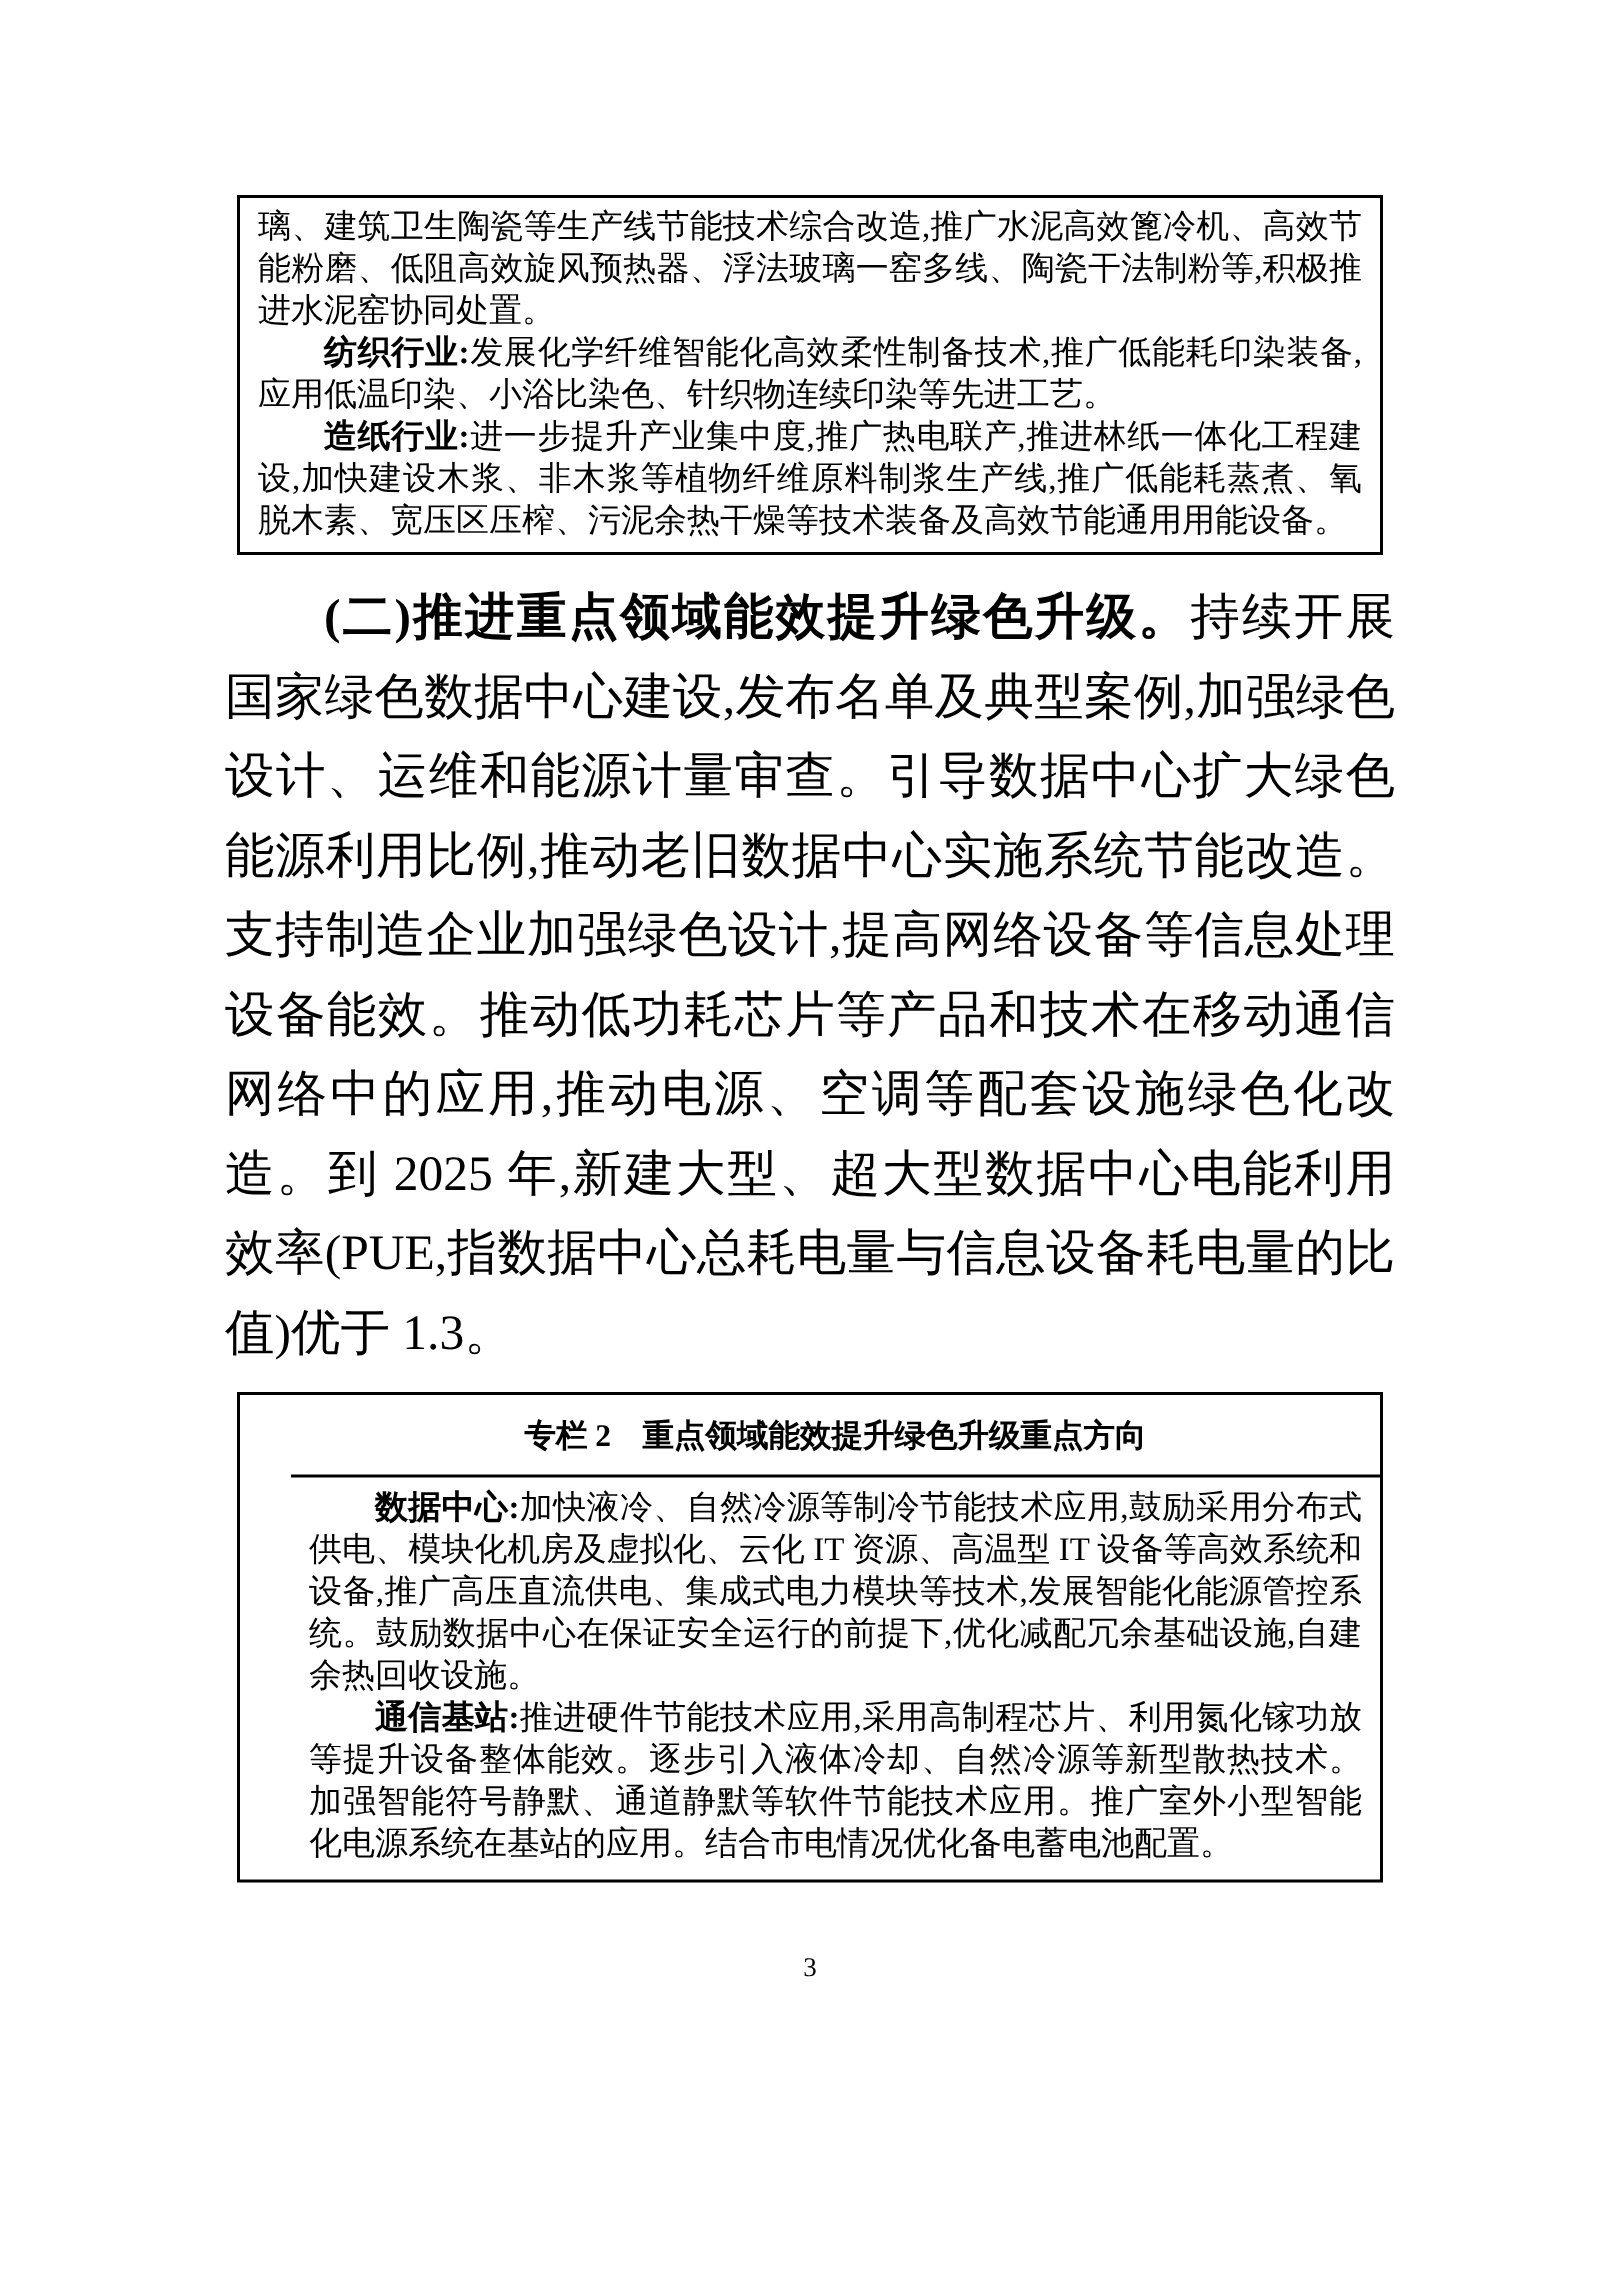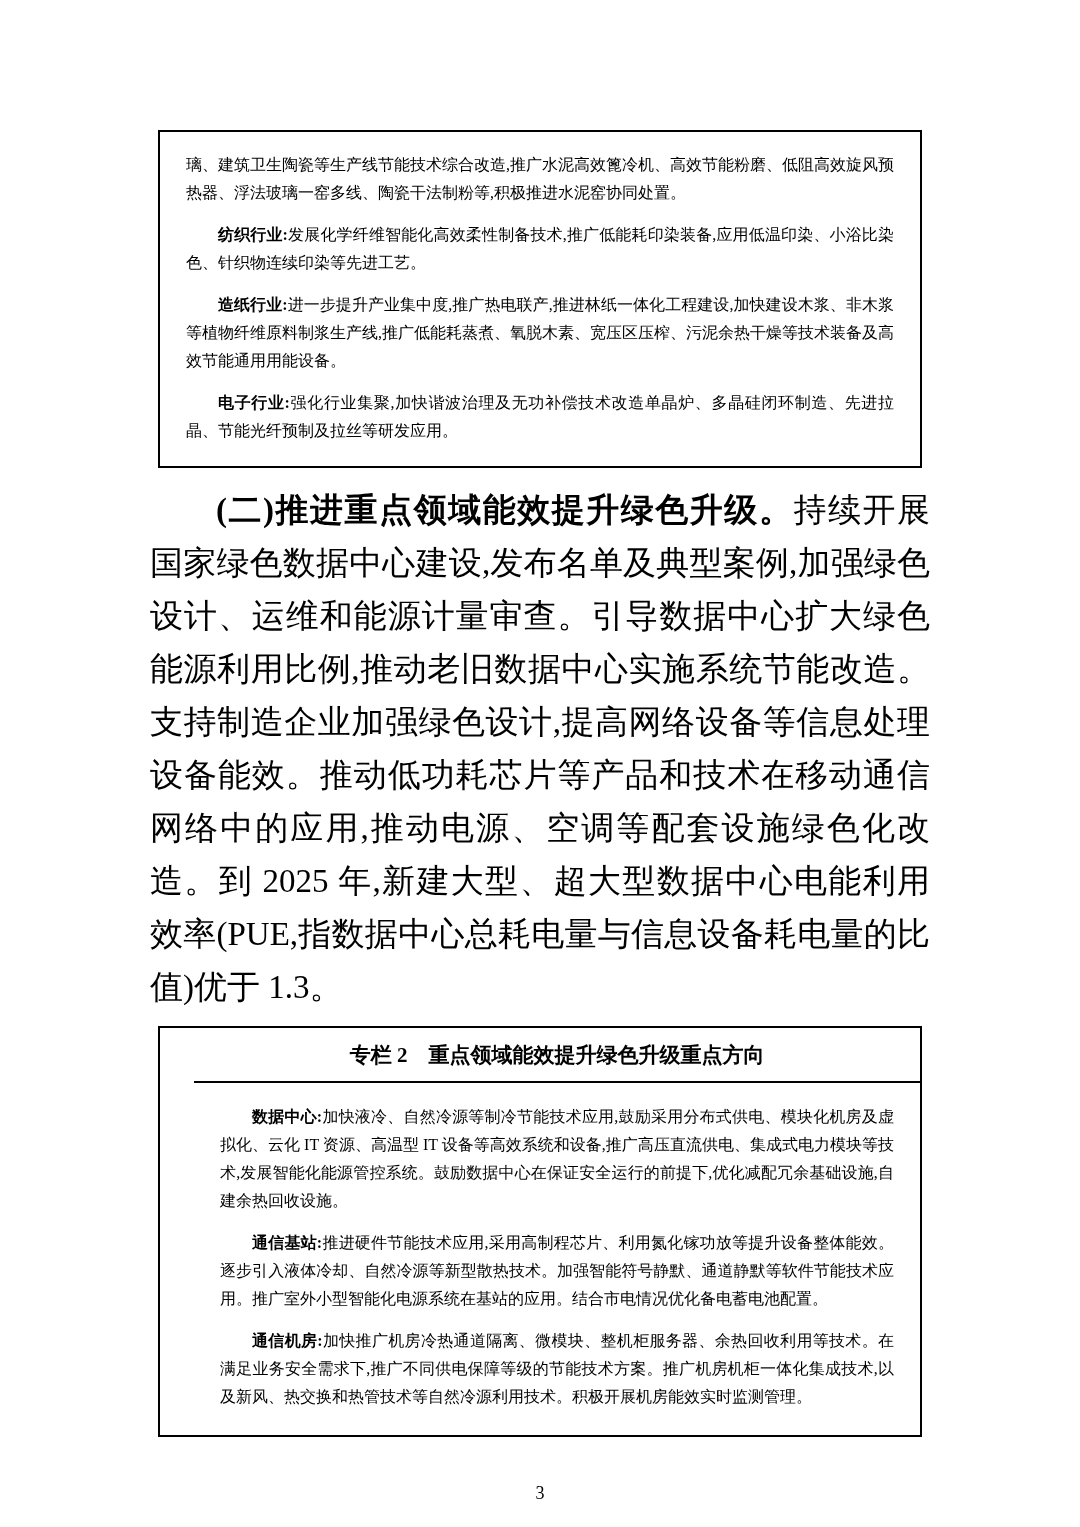--- a/index.html
+++ b/index.html
@@ -17,22 +17,22 @@
     height: 1527px;
     padding: 130px 150px 0 150px;
   }
   .box {
     border: 2px solid #000000;
     margin: 0 8px;
     box-sizing: border-box;
   }
   .box1 { padding: 5px 12px 7px 12px; }
   .bp {
-    margin: 14px;
-    font-size: 16px;
+    margin: 0;
+    font-size: 22px;
     line-height: 28px;
     text-align: justify;
     text-indent: 2em;
   }
   .bp.no-indent { text-indent: 0; }
   .lbl { font-weight: bold; }
   .main-section { margin-top: 16px; }
   .main-p {
     margin: 0;
     font-size: 33px;
@@ -64,41 +64,35 @@
   <div class="box box1">
     <p class="bp no-indent">
       <span>璃、建筑卫生陶瓷等生产线节能技术综合改造,推广水泥高效篦冷机、高效节能粉磨、低阻高效旋风预热器、浮法玻璃一窑多线、陶瓷干法制粉等,积极推进水泥窑协同处置。</span>
     </p>
     <p class="bp">
       <span class="lbl">纺织行业:</span><span>发展化学纤维智能化高效柔性制备技术,推广低能耗印染装备,应用低温印染、小浴比染色、针织物连续印染等先进工艺。</span>
     </p>
     <p class="bp">
       <span class="lbl">造纸行业:</span><span>进一步提升产业集中度,推广热电联产,推进林纸一体化工程建设,加快建设木浆、非木浆等植物纤维原料制浆生产线,推广低能耗蒸煮、氧脱木素、宽压区压榨、污泥余热干燥等技术装备及高效节能通用用能设备。</span>
     </p>
-    <p class="bp">
-      <span class="lbl">电子行业:</span><span>强化行业集聚,加快谐波治理及无功补偿技术改造单晶炉、多晶硅闭环制造、先进拉晶、节能光纤预制及拉丝等研发应用。</span>
-    </p>
   </div>
 
   <div class="main-section">
     <p class="main-p">
       <b>(二)推进重点领域能效提升绿色升级。</b><span>持续开展国家绿色数据中心建设,发布名单及典型案例,加强绿色设计、运维和能源计量审查。引导数据中心扩大绿色能源利用比例,推动老旧数据中心实施系统节能改造。支持制造企业加强绿色设计,提高网络设备等信息处理设备能效。推动低功耗芯片等产品和技术在移动通信网络中的应用,推动电源、空调等配套设施绿色化改造。到 2025 年,新建大型、超大型数据中心电能利用效率(PUE,指数据中心总耗电量与信息设备耗电量的比值)优于 1.3。</span>
     </p>
   </div>
 
   <div class="box box2">
     <div class="box2-title">专栏 2　重点领域能效提升绿色升级重点方向</div>
     <div class="box2-body">
       <p class="bp">
         <span class="lbl">数据中心:</span><span>加快液冷、自然冷源等制冷节能技术应用,鼓励采用分布式供电、模块化机房及虚拟化、云化 IT 资源、高温型 IT 设备等高效系统和设备,推广高压直流供电、集成式电力模块等技术,发展智能化能源管控系统。鼓励数据中心在保证安全运行的前提下,优化减配冗余基础设施,自建余热回收设施。</span>
       </p>
       <p class="bp">
         <span class="lbl">通信基站:</span><span>推进硬件节能技术应用,采用高制程芯片、利用氮化镓功放等提升设备整体能效。逐步引入液体冷却、自然冷源等新型散热技术。加强智能符号静默、通道静默等软件节能技术应用。推广室外小型智能化电源系统在基站的应用。结合市电情况优化备电蓄电池配置。</span>
       </p>
-      <p class="bp">
-        <span class="lbl">通信机房:</span><span>加快推广机房冷热通道隔离、微模块、整机柜服务器、余热回收利用等技术。在满足业务安全需求下,推广不同供电保障等级的节能技术方案。推广机房机柜一体化集成技术,以及新风、热交换和热管技术等自然冷源利用技术。积极开展机房能效实时监测管理。</span>
-      </p>
     </div>
   </div>
 
   <div class="page-number">3</div>
 
 </div>
 
 </body></html>

